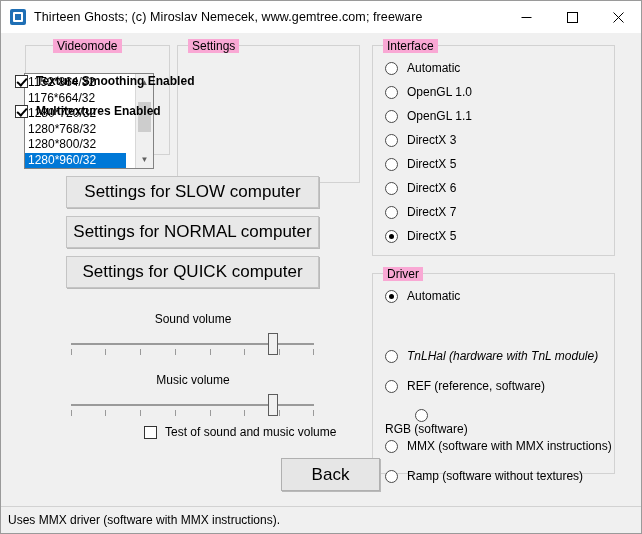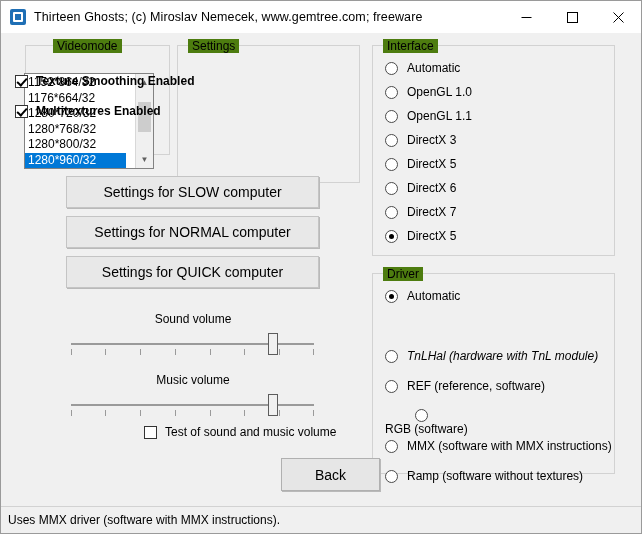--- a/index.html
+++ b/index.html
@@ -87,21 +87,21 @@
   
   .group {
     position: absolute;
     border: 1px solid #d2d2d2;
     background: transparent;
     box-sizing: border-box;
   }
   .group > .legend {
     position: absolute;
     top: -7px;
-    background: #4d7c0f;
+    background: #f9a8d4;
     padding: 0 4px;
     font-size: 12px;
     color: #000;
   }
 
   
   .videomode-group { left: 24px; top: 12px; width: 145px; height: 110px; }
   .videomode-group > .legend { left: 27px; }
   .listbox {
     position: absolute;
@@ -226,21 +226,21 @@
   }
   .radiorow .label { font-size: 12px; }
 
   
   .pushbtn {
     position: absolute;
     background: #e8e8e8;
     border: 1px solid #c4c4c4;
     box-shadow: 1px 1px 0 #b9b9b9;
     box-sizing: border-box;
-    font-size: 14px;
+    font-size: 17px;
     font-family: "Liberation Sans", sans-serif;
     color: #000;
     text-align: left;
     display: flex;
     align-items: center;
     justify-content: center;
   }
   .btn-slow   { left: 65px; top: 143px; width: 253px; height: 32px; }
   .btn-normal { left: 65px; top: 183px; width: 253px; height: 32px; }
   .btn-quick  { left: 65px; top: 223px; width: 253px; height: 32px; }

